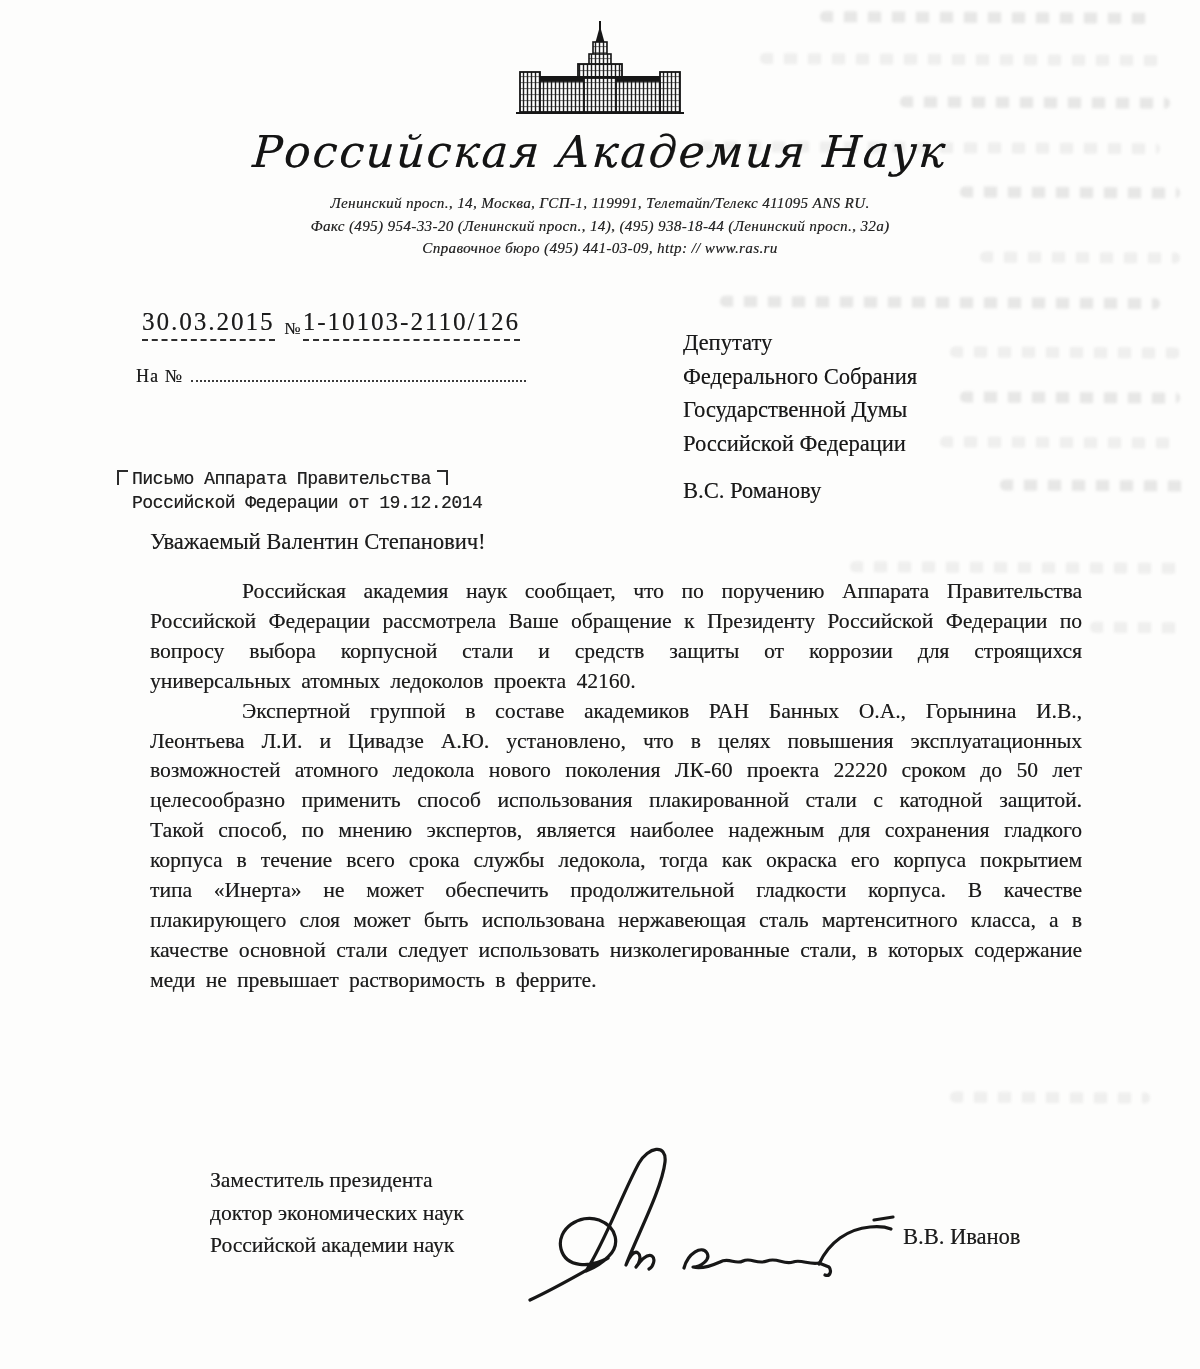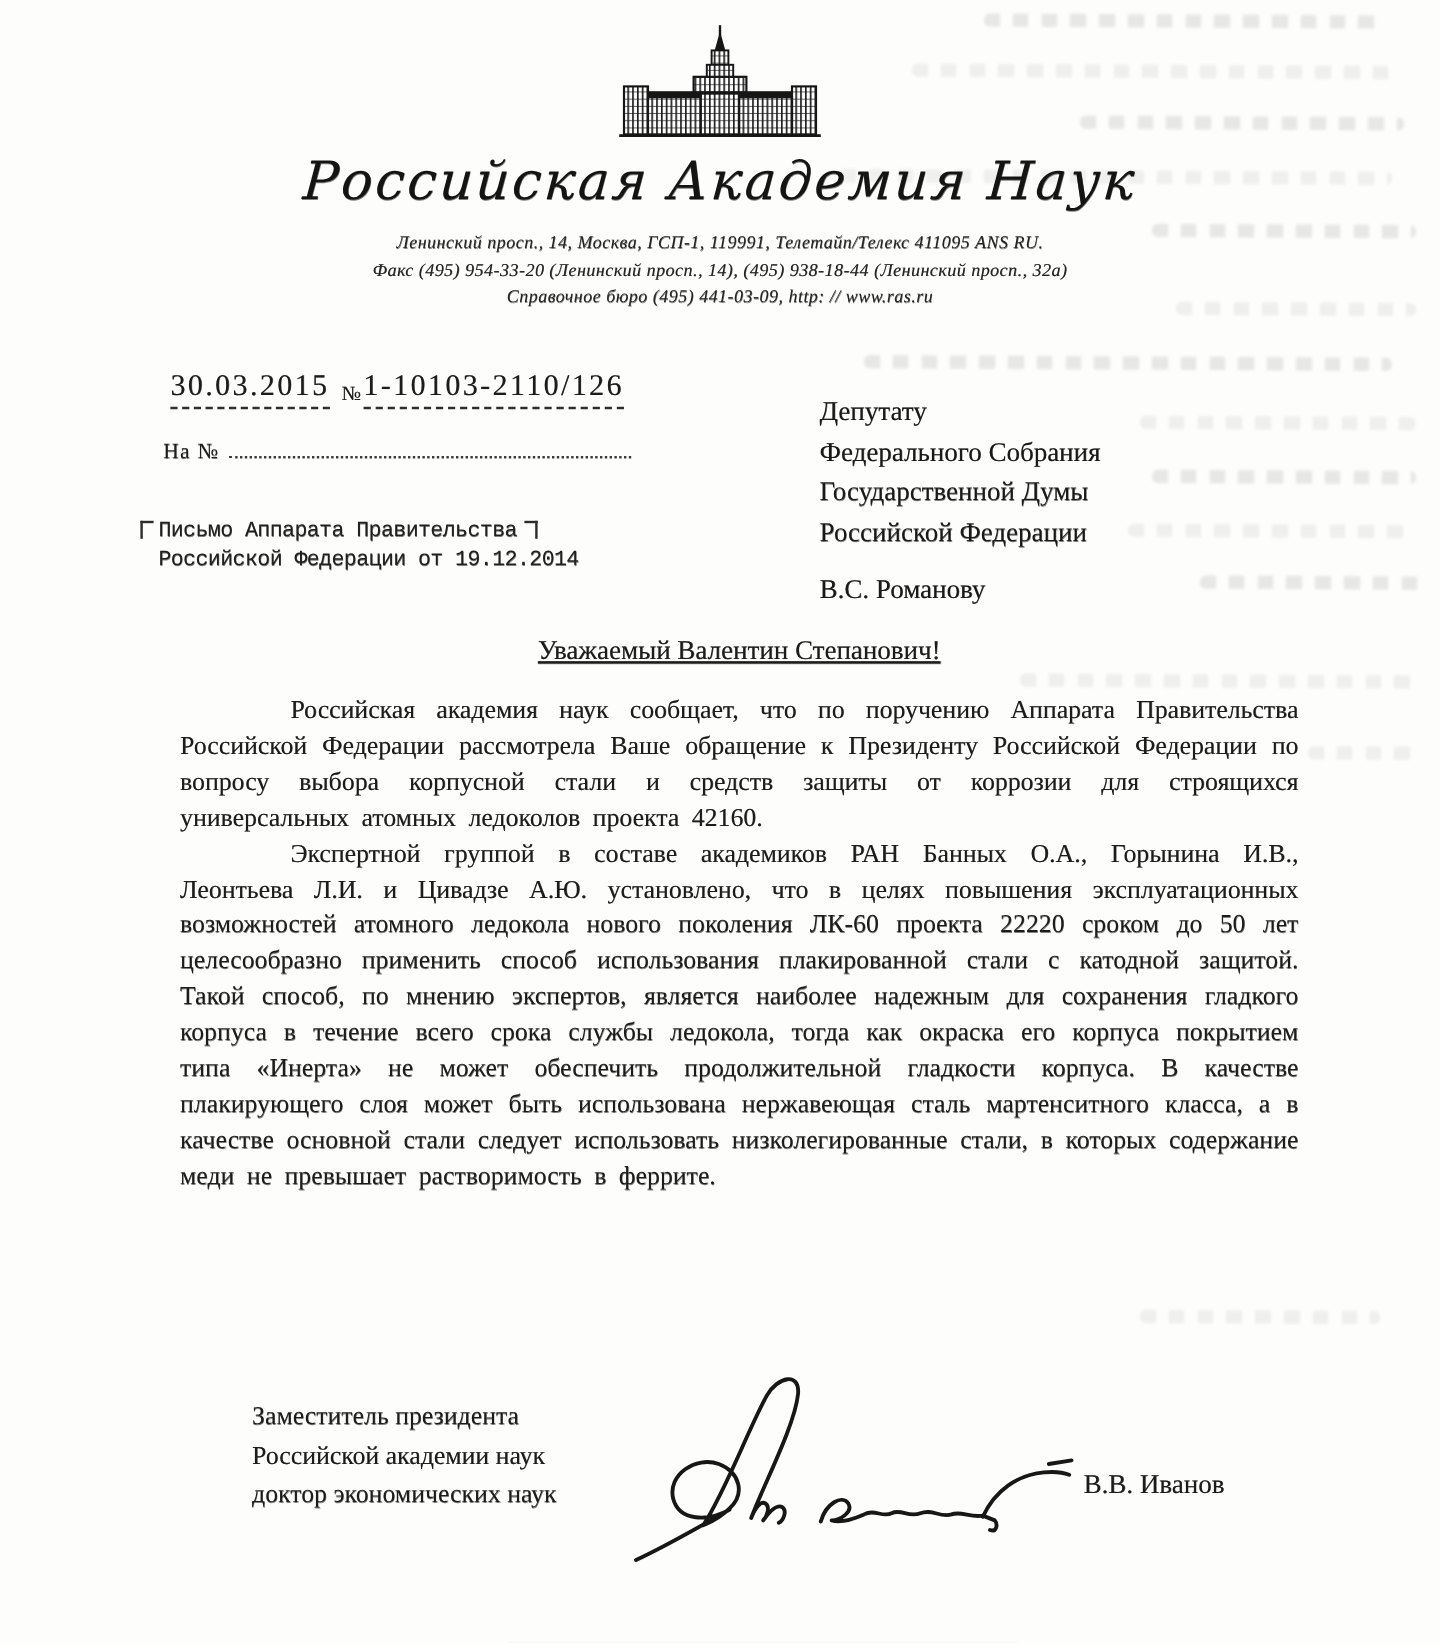--- a/index.html
+++ b/index.html
@@ -34,36 +34,36 @@
   .u-dash { border-bottom:2.5px dashed #2e2e2e; padding-bottom:4px; }
   .no-sign { font-size:17px; vertical-align:-4px; margin:0 2px 0 10px; letter-spacing:0; }
   .reply-line { position:absolute; top:366px; left:136px; font-size:18px; letter-spacing:1px; }
   .dotline { display:inline-block; width:335px; height:12px; border-bottom:2.5px dotted #3b3b3b; margin-left:8px; }
   .ref-block {
     position:absolute; top:432px; left:132px;
     font-family:"Liberation Mono", monospace;
     font-size:18px; line-height:23.5px; letter-spacing:-0.5px;
     color:#202020;
   }
-  .ref-line1 { position:relative; display:inline-block; }
+  .ref-line1 { position:relative; display:inline-block;margin-top:36px; }
   .ref-line1::before {
     content:""; position:absolute; left:-15px; top:2px; width:9px; height:13px;
     border-left:2px solid #2c2c2c; border-top:2px solid #2c2c2c;
   }
   .ref-line1::after {
     content:""; position:absolute; right:-17px; top:2px; width:9px; height:13px;
     border-right:2px solid #2c2c2c; border-top:2px solid #2c2c2c;
   }
 
   
   .addressee { position:absolute; top:326px; left:683px; font-size:22.5px; line-height:33.5px; color:#191919; }
   .addressee-name { margin-top:14px; }
 
   
-  .salutation { position:absolute; top:529px; left:150px; width:932px; text-align:center; font-size:22.5px;text-decoration:underline; }
+  .salutation { position:absolute; top:529px; left:150px; width:932px; font-size:22.5px; }
   .body-text { position:absolute; top:577px; left:150px; width:932px; font-size:21.5px; line-height:29.9px; text-align:justify; }
   .body-text p { margin:0; text-indent:92px; word-spacing:5px; }
 
   
   .sig-titles { position:absolute; top:1164px; left:210px; font-size:21.5px; line-height:32.5px; }
   .sig-svg { position:absolute; top:1116px; left:528px; }
   .sig-name { position:absolute; top:1224px; left:903px; font-size:22.5px; }
 
   
   .noise {
@@ -154,22 +154,22 @@
   <div class="salutation">Уважаемый Валентин Степанович!</div>
 
   <main class="body-text">
     <p>Российская академия наук сообщает, что по поручению Аппарата Правительства Российской Федерации рассмотрела Ваше обращение к Президенту Российской Федерации по вопросу выбора корпусной стали и средств защиты от коррозии для строящихся универсальных атомных ледоколов проекта 42160.</p>
     <p>Экспертной группой в составе академиков РАН Банных О.А., Горынина И.В., Леонтьева Л.И. и Цивадзе А.Ю. установлено, что в целях повышения эксплуатационных возможностей атомного ледокола нового поколения ЛК-60 проекта 22220 сроком до 50 лет целесообразно применить способ использования плакированной стали с катодной защитой. Такой способ, по мнению экспертов, является наиболее надежным для сохранения гладкого корпуса в течение всего срока службы ледокола, тогда как окраска его корпуса покрытием типа «Инерта» не может обеспечить продолжительной гладкости корпуса. В качестве плакирующего слоя может быть использована нержавеющая сталь мартенситного класса, а в качестве основной стали следует использовать низколегированные стали, в которых содержание меди не превышает растворимость в феррите.</p>
   </main>
 
   <footer>
     <div class="sig-titles">
       <div>Заместитель президента</div>
+      <div>доктор экономических наук</div>
       <div>Российской академии наук</div>
-      <div>доктор экономических наук</div>
     </div>
 
     <svg class="sig-svg" width="390" height="200" viewBox="0 0 390 200">
       <g fill="none" stroke="#171717" stroke-width="3.2" stroke-linecap="round" stroke-linejoin="round">
 
         <path d="M2,184
                  C28,172 52,158 80,142
                  C62,152 38,152 33,133
                  C28,113 52,97 71,104
                  C89,111 93,129 80,141

